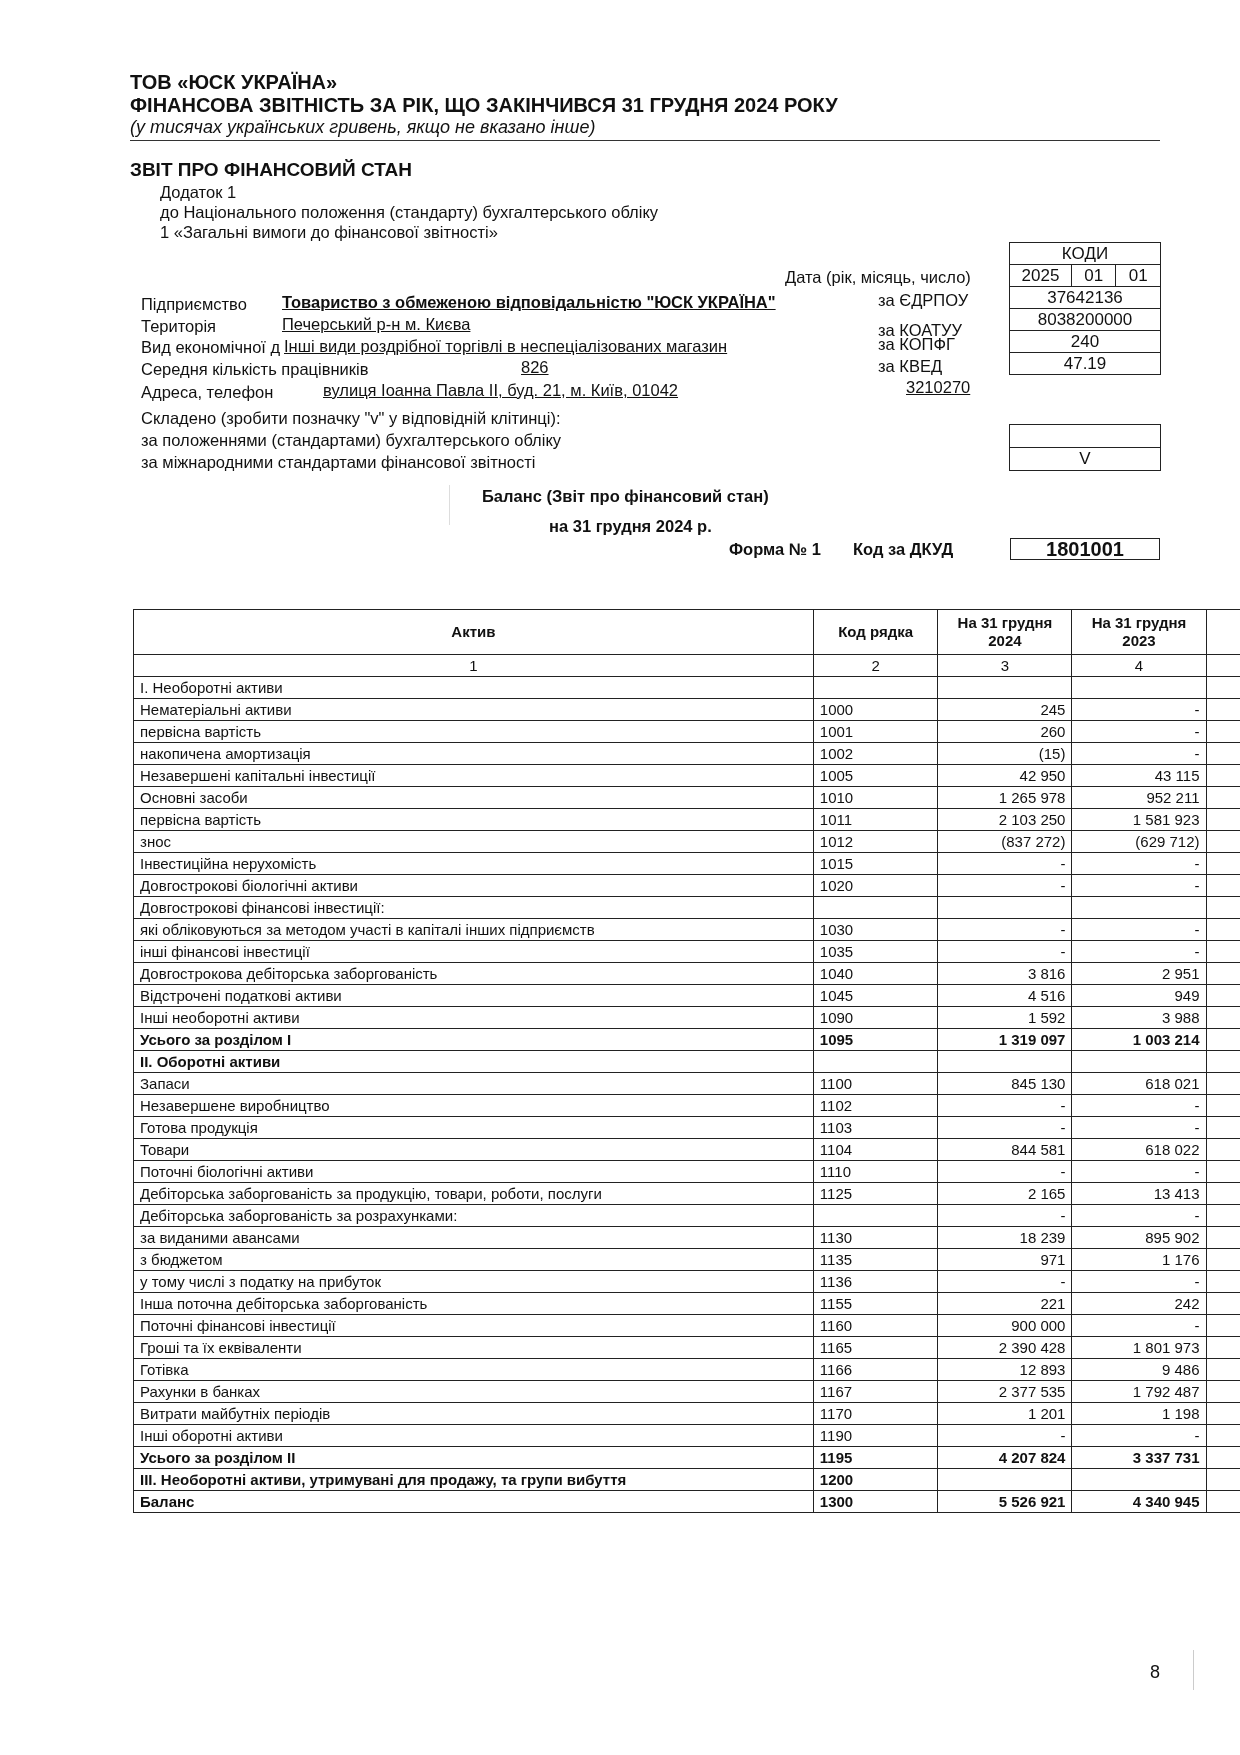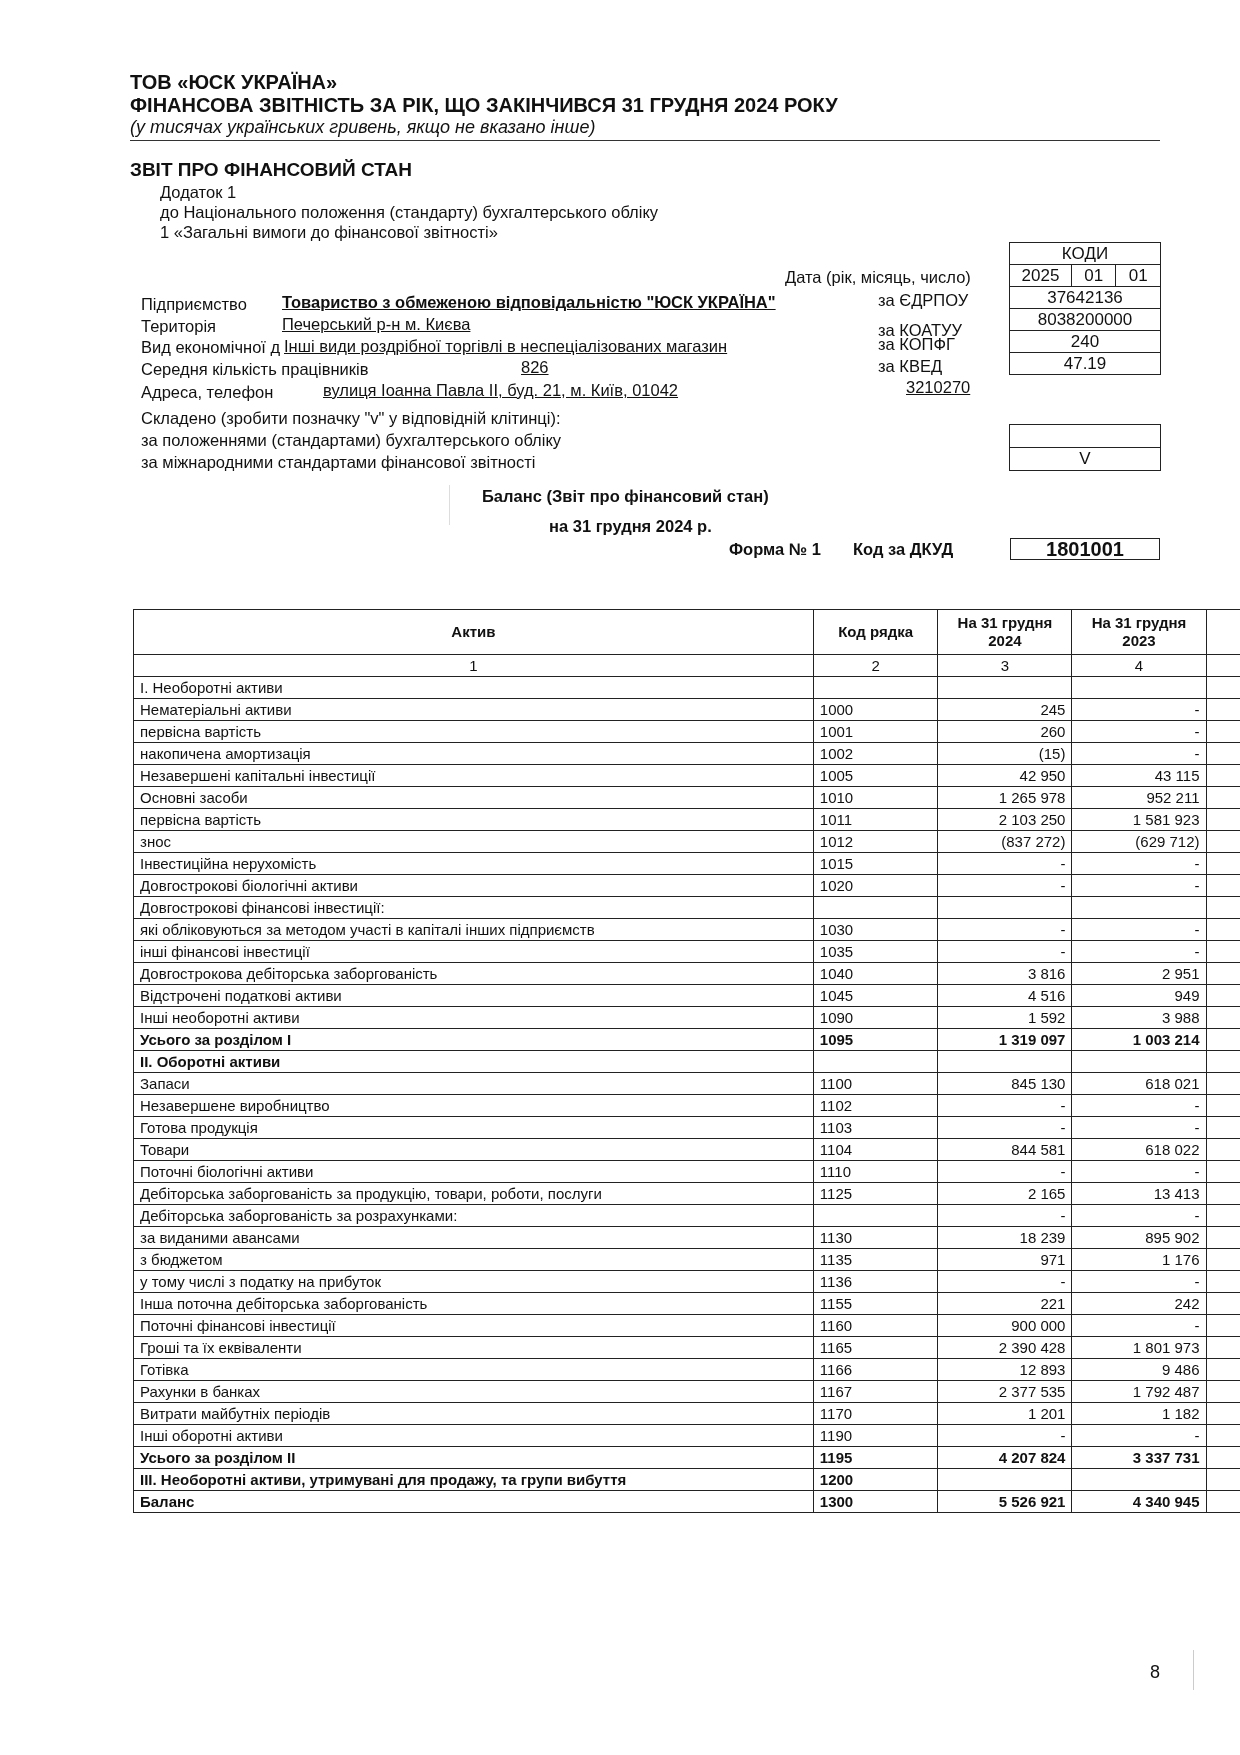--- a/index.html
+++ b/index.html
@@ -338,21 +338,21 @@
         <td class="lbl">Рахунки в банках</td>
         <td class="code">1167</td>
         <td class="v">2 377 535</td>
         <td class="v">1 792 487</td>
         <td class="n"></td>
       </tr>
       <tr>
         <td class="lbl">Витрати майбутніх періодів</td>
         <td class="code">1170</td>
         <td class="v">1 201</td>
-        <td class="v">1 182</td>
+        <td class="v">1 198</td>
         <td class="n"></td>
       </tr>
       <tr>
         <td class="lbl">Інші оборотні активи</td>
         <td class="code">1190</td>
         <td class="v">-</td>
         <td class="v">-</td>
         <td class="n"></td>
       </tr>
       <tr class="bold">

